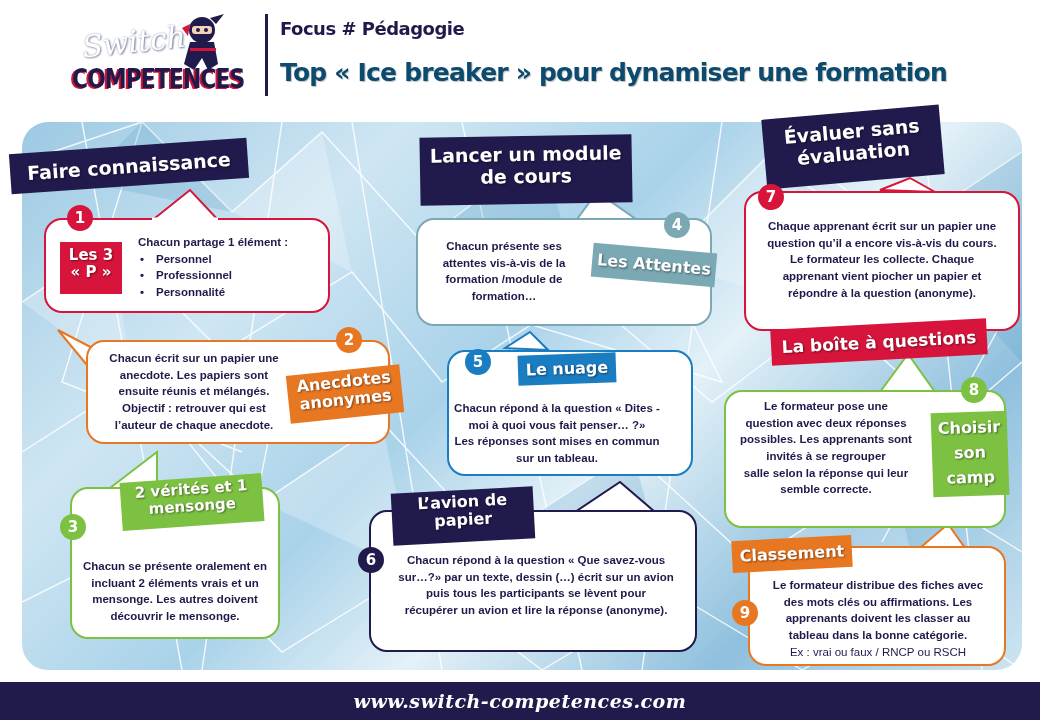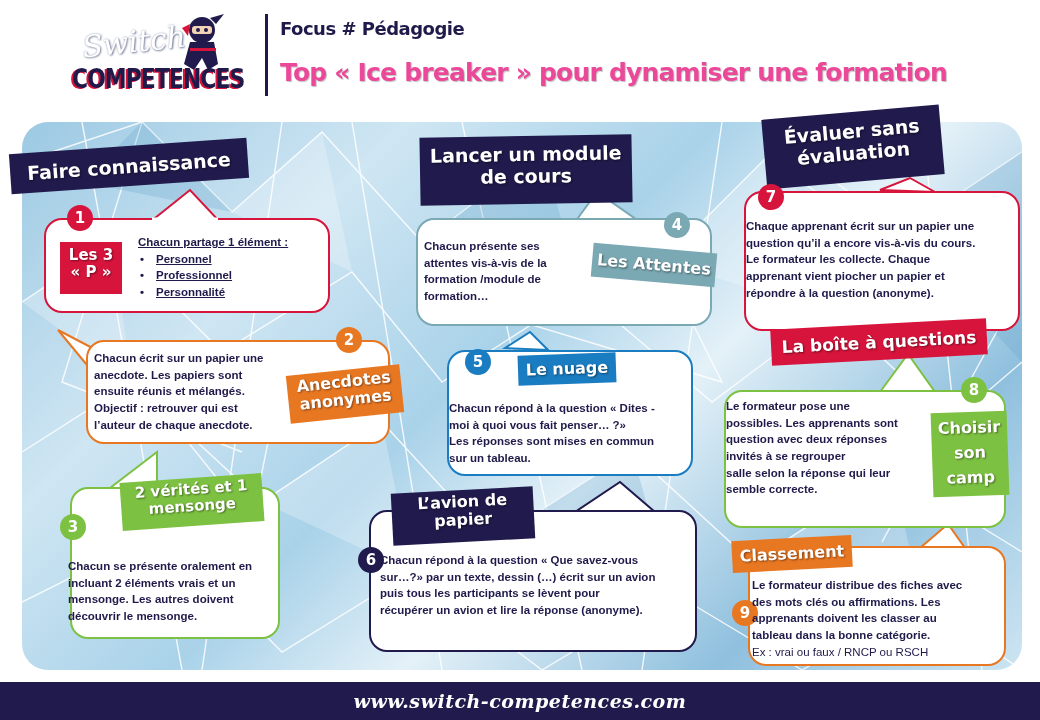--- a/index.html
+++ b/index.html
@@ -6,21 +6,21 @@
   html, body { width: 1040px; height: 720px; overflow: hidden; background: #ffffff; }
   body { position: relative; font-family: "Liberation Sans", sans-serif; color: #1f1a4a; }
 
   
   .logo { position: absolute; left: 60px; top: 8px; width: 190px; height: 95px; }
   .logo .switch { position: absolute; left: 22px; top: 16px; font-family: "DejaVu Serif", serif; font-style: italic; font-size: 30px; color: #ffffff; text-shadow: 0 0 2px #9aa0b8, 1px 1px 2px #7b819c; transform: rotate(-6deg); }
   .logo .comp { position: absolute; left: 12px; top: 58px; font-family: "DejaVu Sans", sans-serif; font-weight: bold; font-size: 22px; letter-spacing: -1px; color: #1f1a4a; text-shadow: -2px 1px 0 #d7143c; transform: scaleY(1.2); }
   .logo .ninja { position: absolute; left: 120px; top: 6px; width: 46px; height: 58px; }
   .vline { position: absolute; left: 265px; top: 14px; width: 3px; height: 82px; background: #1f1a4a; }
   .title1 { position: absolute; left: 280px; top: 18px; font-family: "DejaVu Sans", sans-serif; font-weight: bold; font-size: 18px; color: #1f1a4a; letter-spacing: -0.5px; }
-  .title2 { position: absolute; left: 280px; top: 58px; font-family: "DejaVu Sans", sans-serif; font-weight: bold; font-size: 25px; color: #ec4899; letter-spacing: -0.8px; text-shadow: 1px 1px 1px rgba(0,0,0,0.25); }
+  .title2 { position: absolute; left: 280px; top: 58px; font-family: "DejaVu Sans", sans-serif; font-weight: bold; font-size: 25px; color: #0c4a6e; letter-spacing: -0.8px; text-shadow: 1px 1px 1px rgba(0,0,0,0.25); }
 
   
   .ice { position: absolute; left: 22px; top: 122px; width: 1000px; height: 548px; border-radius: 26px; overflow: hidden;
     background: linear-gradient(135deg, #9cc9e3 0%, #cfe6f3 25%, #a9d2e9 45%, #e4f1f8 60%, #8fc0de 80%, #cde5f2 100%); }
   .ice svg { position: absolute; left: 0; top: 0; }
 
   
   .banner { position: absolute; color: #ffffff; font-family: "DejaVu Sans", sans-serif; font-weight: bold; text-align: center; line-height: 1.15; text-shadow: 1px 1px 2px rgba(0,0,0,0.45); }
   .navy { background: #211a4c; }
   .red { background: #d7143c; }
@@ -30,21 +30,21 @@
   .blue { background: #1a7cc1; }
 
   
   .bubble { position: absolute; background: #ffffff; border-radius: 18px; border: 2px solid; }
   .b-red { border-color: #d7143c; }
   .b-orange { border-color: #e87722; }
   .b-green { border-color: #7dc142; }
   .b-teal { border-color: #7aa8b3; }
   .b-blue { border-color: #1a7cc1; }
   .b-navy { border-color: #211a4c; }
-  .btext { position: absolute; font-family: "Liberation Sans", sans-serif; font-weight: bold; font-size: 11.5px; line-height: 1.45; color: #1f1a4a; text-align: left; }
+  .btext { position: absolute; font-family: "Liberation Sans", sans-serif; font-weight: bold; font-size: 11.5px; line-height: 1.45; color: #1f1a4a; text-align: center; }
 
   .num { position: absolute; width: 26px; height: 26px; border-radius: 50%; color: #fff; font-family: "DejaVu Sans", sans-serif; font-weight: bold; font-size: 15px; text-align: center; line-height: 26px; }
 
   ul.plist { list-style: none; }
   ul.plist li { position: relative; padding-left: 18px; text-align: left; }
   ul.plist li::before { content: "•"; position: absolute; left: 2px; }
 
   .footer { position: absolute; left: 0; top: 682px; width: 1040px; height: 38px; background: #211a4c; }
   .footer span { display: block; text-align: center; color: #ffffff; font-family: "DejaVu Serif", serif; font-style: italic; font-weight: bold; font-size: 19px; line-height: 38px; letter-spacing: 0.5px; border-radius: 6px; }
 </style>
@@ -136,21 +136,21 @@
   <path d="M577 220 L638 220" stroke="#fff" stroke-width="3"></path>
   <path d="M577 513 L653 513" stroke="#fff" stroke-width="3"></path>
   <path d="M882 193 L933 193" stroke="#fff" stroke-width="3"></path>
   <path d="M882 393 L933 393" stroke="#fff" stroke-width="3"></path>
 </svg>
 <div class="num" style="left:67px; top:205px; background:#d7143c;">1</div>
 <div class="banner red" style="left:60px; top:242px; width:62px; height:52px; font-size:15px; padding-top:5px;">
   <div>Les 3</div>
   <div>« P »</div>
 </div>
-<div class="btext" style="left:138px; top:234px; width:180px; text-align:left;text-decoration:underline;">
+<div class="btext" style="left:138px; top:234px; width:180px; text-align:left;">
   <div>Chacun partage 1 élément :</div>
   <ul class="plist">
     <li>Personnel</li>
     <li>Professionnel</li>
     <li>Personnalité</li>
   </ul>
 </div>
 
 <div class="bubble b-orange" style="left:86px; top:340px; width:304px; height:104px;"></div>
 <div class="num" style="left:336px; top:327px; background:#e87722;">2</div>
@@ -236,22 +236,22 @@
   <div>répondre à la question (anonyme).</div>
 </div>
 <div class="banner red" style="left:771px; top:324px; width:216px; height:36px; font-size:17px; line-height:36px; transform:rotate(-3deg);">
   <span>La boîte à questions</span>
 </div>
 
 <div class="bubble b-green" style="left:724px; top:390px; width:282px; height:138px;"></div>
 <div class="num" style="left:961px; top:377px; background:#7dc142;">8</div>
 <div class="btext" style="left:726px; top:398px; width:200px;">
   <div>Le formateur pose une</div>
+  <div>question avec deux réponses</div>
   <div>possibles. Les apprenants sont</div>
-  <div>question avec deux réponses</div>
   <div>invités à se regrouper</div>
   <div>salle selon la réponse qui leur</div>
   <div>semble correcte.</div>
 </div>
 <div class="banner green" style="left:932px; top:412px; width:76px; height:84px; font-size:16px; padding-top:4px; line-height:1.55; transform:rotate(-2deg);">
   <div>Choisir</div>
   <div>son</div>
   <div>camp</div>
 </div>
 

